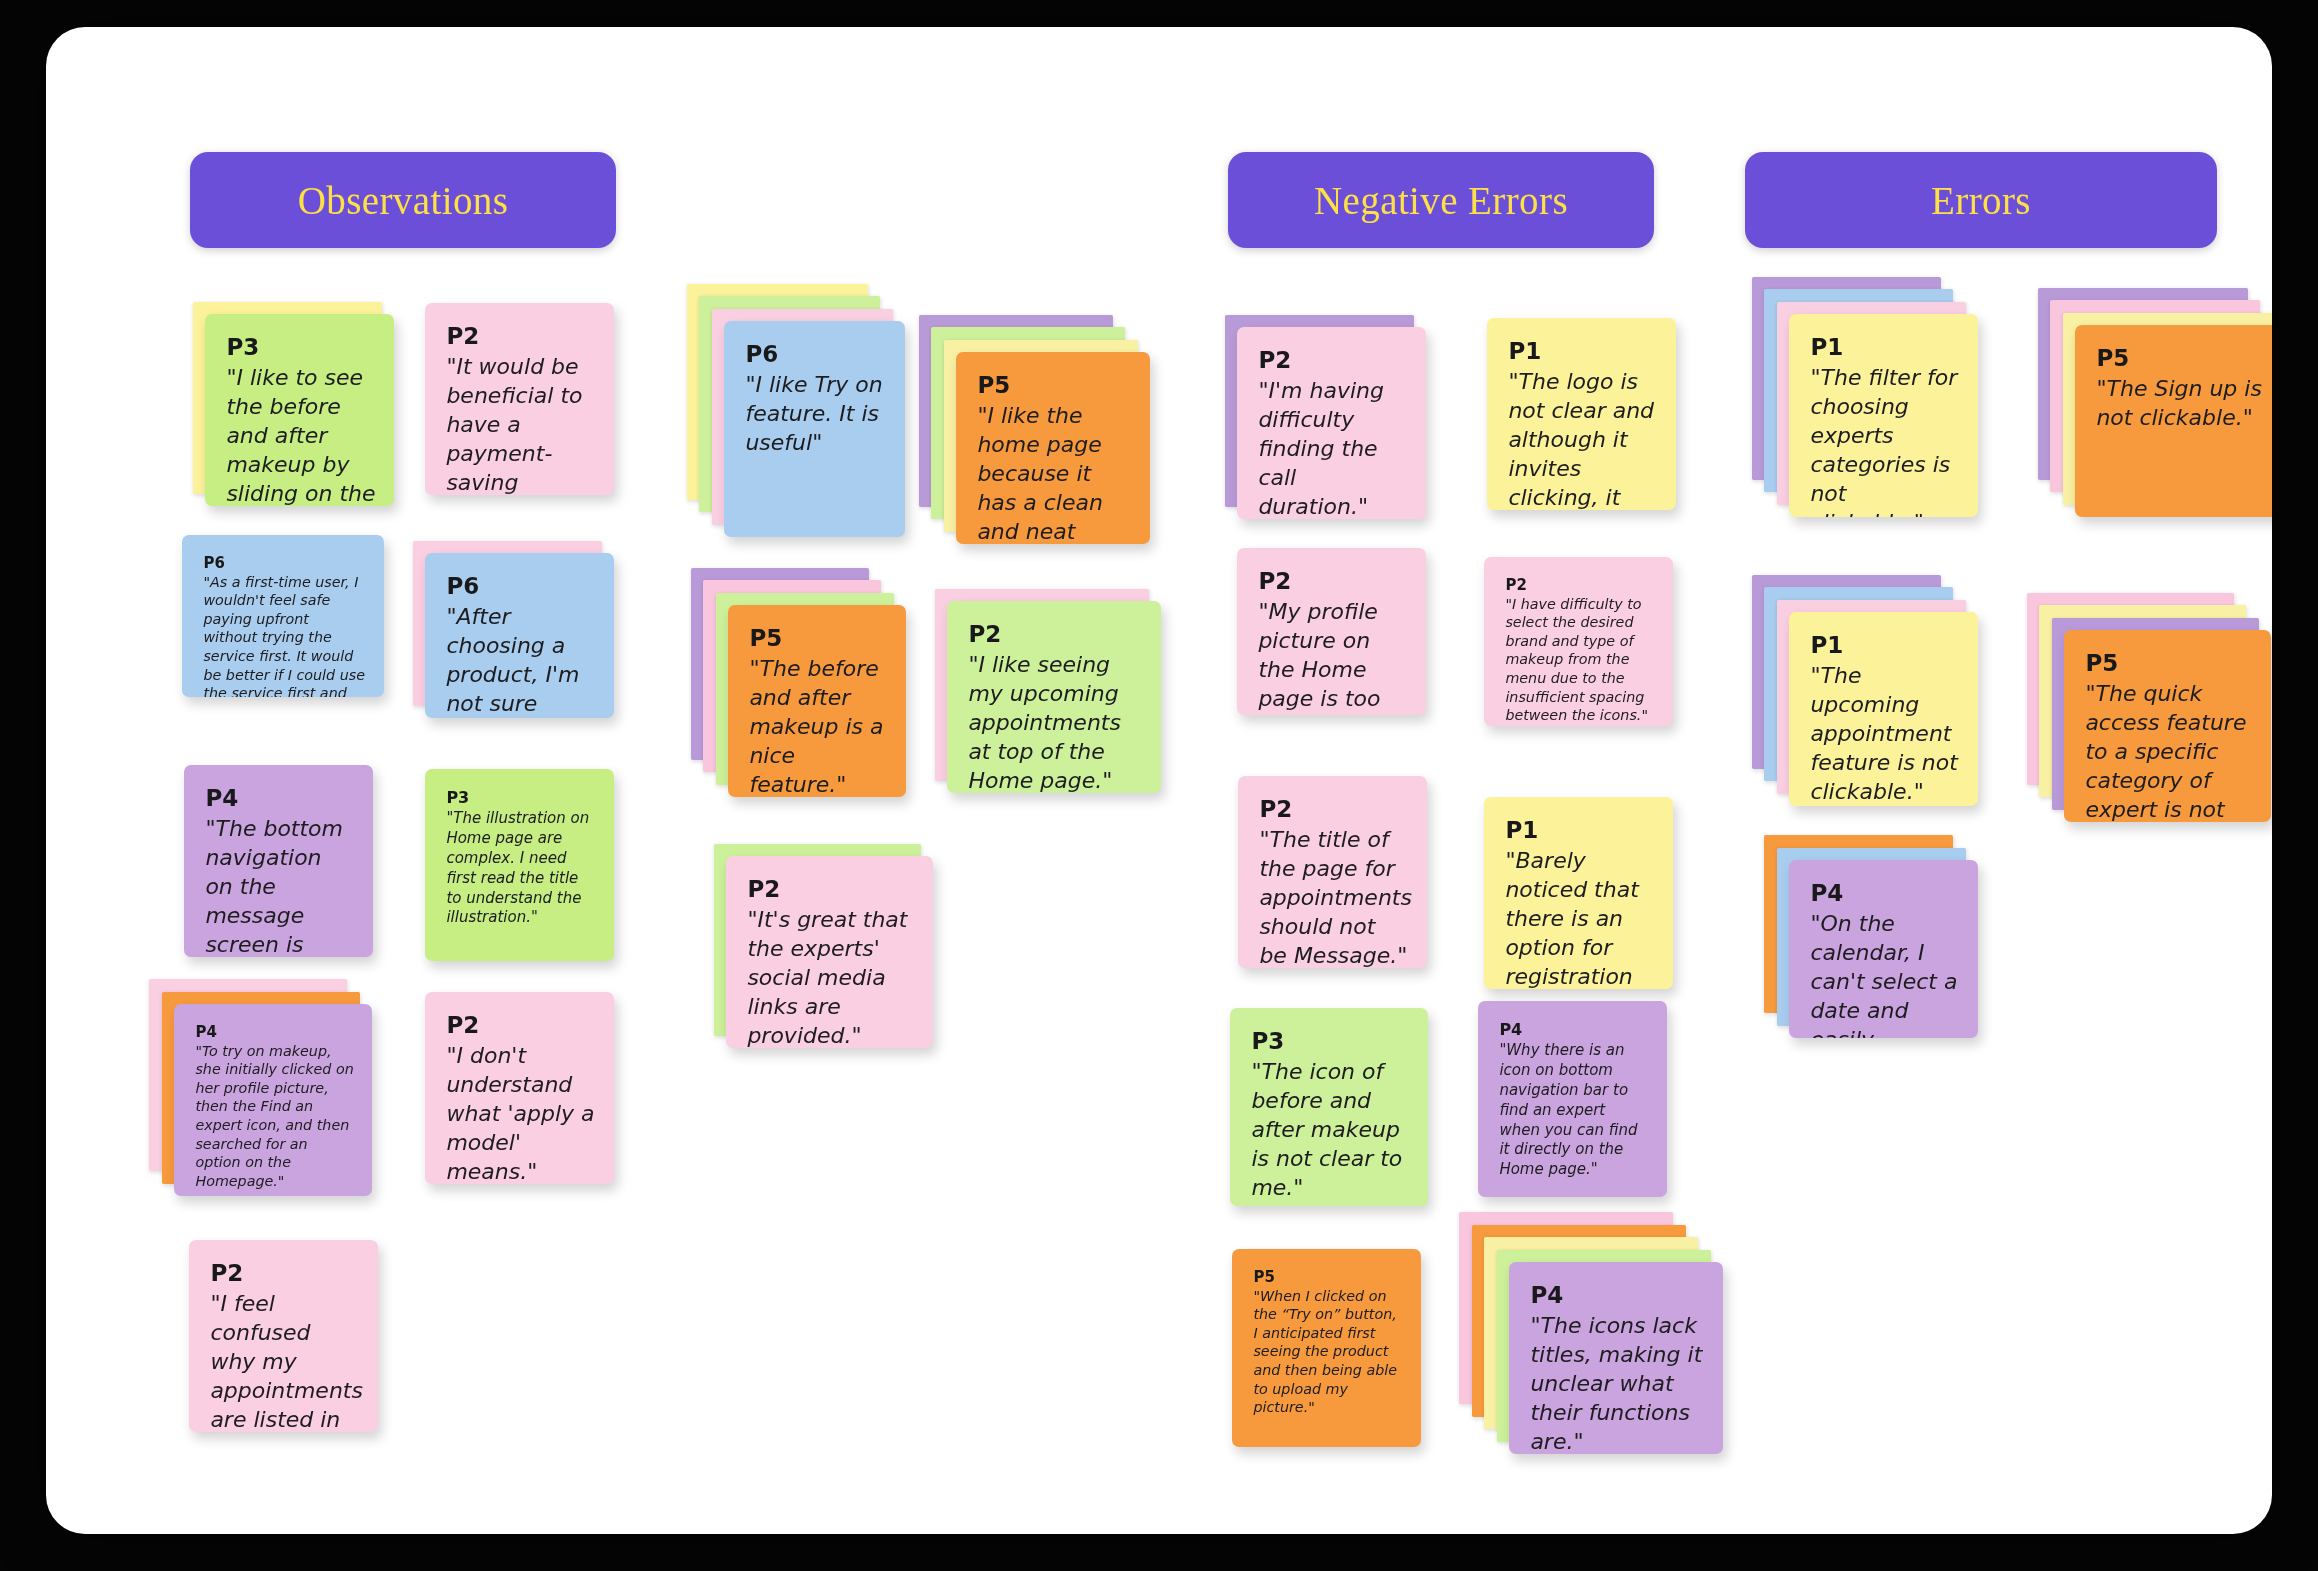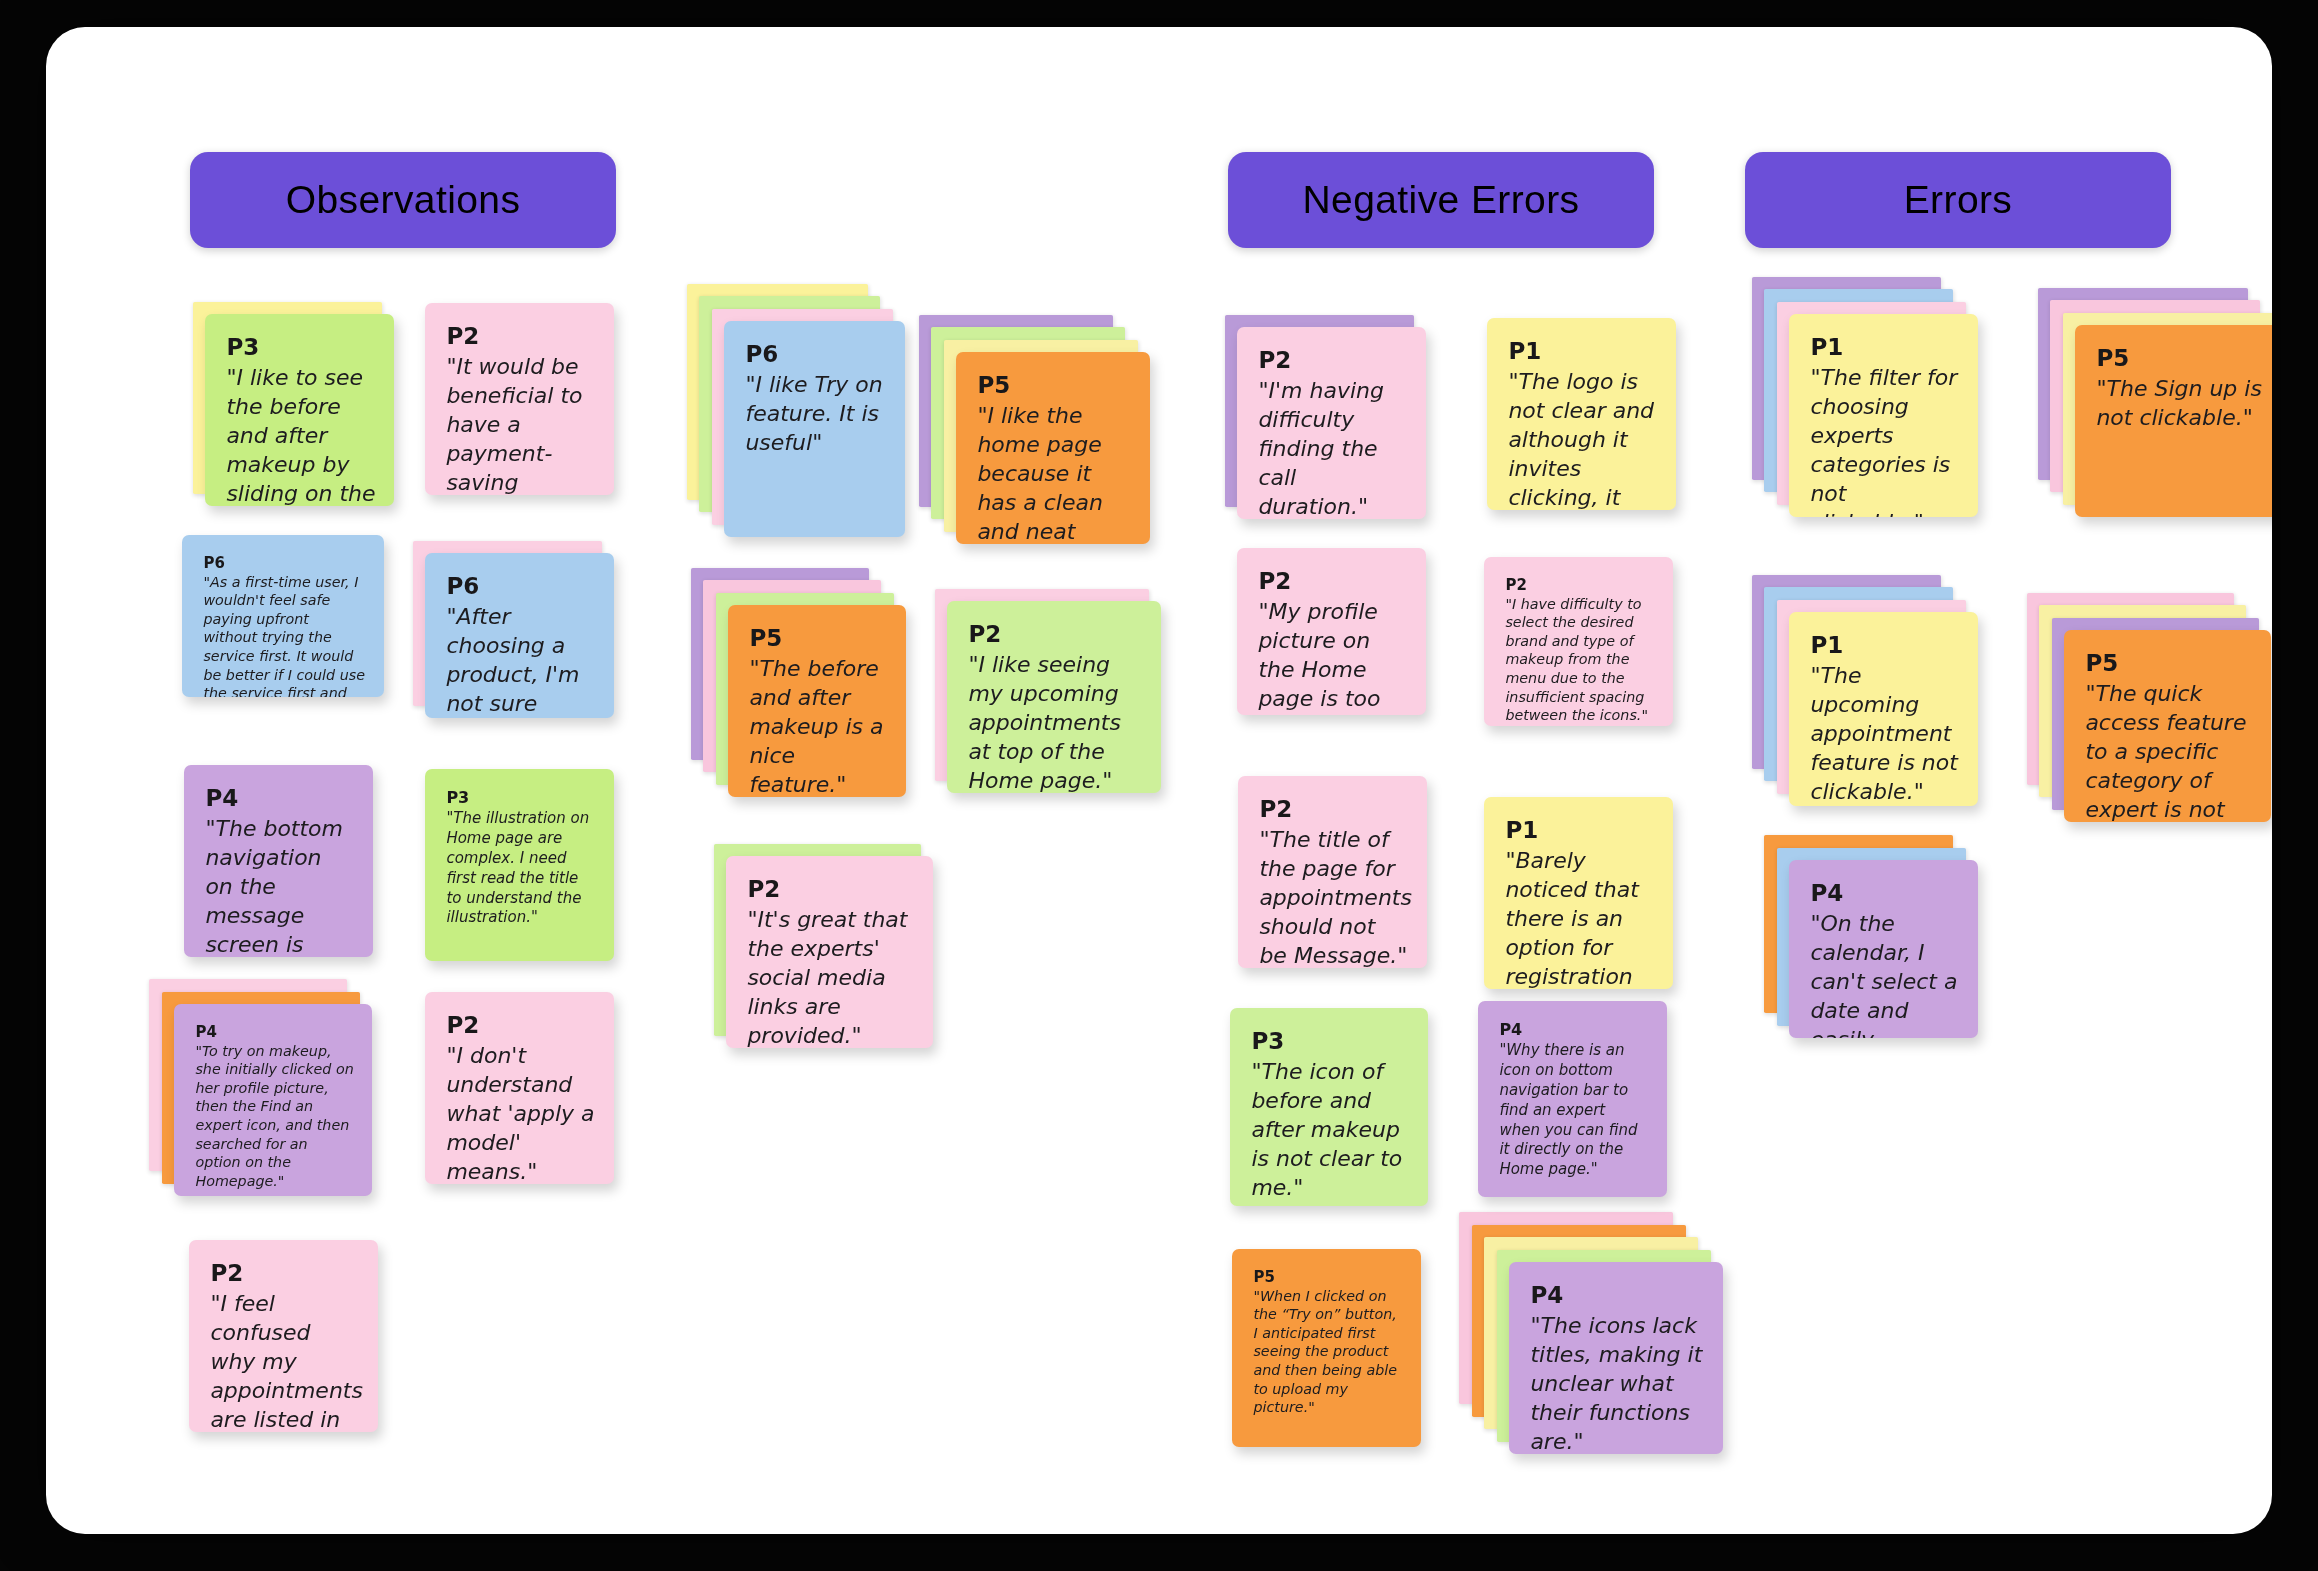--- a/index.html
+++ b/index.html
@@ -35,24 +35,24 @@
   
   .col-header{
     position:absolute;
     height:96px;
     border-radius:18px;
     background:#6c4fd8;
     display:flex;align-items:center;justify-content:center;
     box-shadow:0 2.7px 9px rgba(0,0,0,.18);
   }
   .col-header span{
-    color:#000000;
+    color:#fde047;
     font-size:39px;
     letter-spacing:0.4px;
-    font-family:Liberation Sans, sans-serif;
+    font-family:Liberation Serif, serif;
   }
 
   
   .note-group{position:absolute;}
   .layer{
     position:absolute;
     border-radius:1.8px;
     box-shadow:0.9px 1.8px 4.5px rgba(0,0,0,.13);
   }
   .note{
@@ -91,21 +91,21 @@
 <div class="backdrop"></div>
 
 <div class="board">
   <div class="canvas" id="canvas">
       <div class="col-header" style="left: 144px; top: 125px; width: 426px; background: rgb(108, 79, 216);">
         <span>Observations</span>
       </div>
       <div class="col-header" style="left: 1182px; top: 125px; width: 426px; background: rgb(108, 79, 216);">
         <span>Negative Errors</span>
       </div>
-      <div class="col-header" style="left: 1699px; top: 125px; width: 426px; background: rgb(108, 79, 216);">
+      <div class="col-header" style="left: 1699px; top: 125px; width: 472px; background: rgb(108, 79, 216);">
         <span>Errors</span>
       </div>
       <div class="note-group" style="left: 159px; top: 287px; width: 243px; height: 245px;">
         <div class="layer" style="left: -12.5px; top: -12.5px; width: 189px; height: 192px; background: rgb(251, 242, 154); z-index: 1;"></div>
         <div class="note" style="left: 0px; top: 0px; width: 189px; height: 192px; background: rgb(198, 238, 130); z-index: 50;">
           <div class="pid">P3</div>
           <div class="qt">"I like to see the before and after makeup by sliding on the screen."</div>
         </div>
       </div>
       <div class="note-group" style="left: 379px; top: 276px; width: 243px; height: 245px;">

